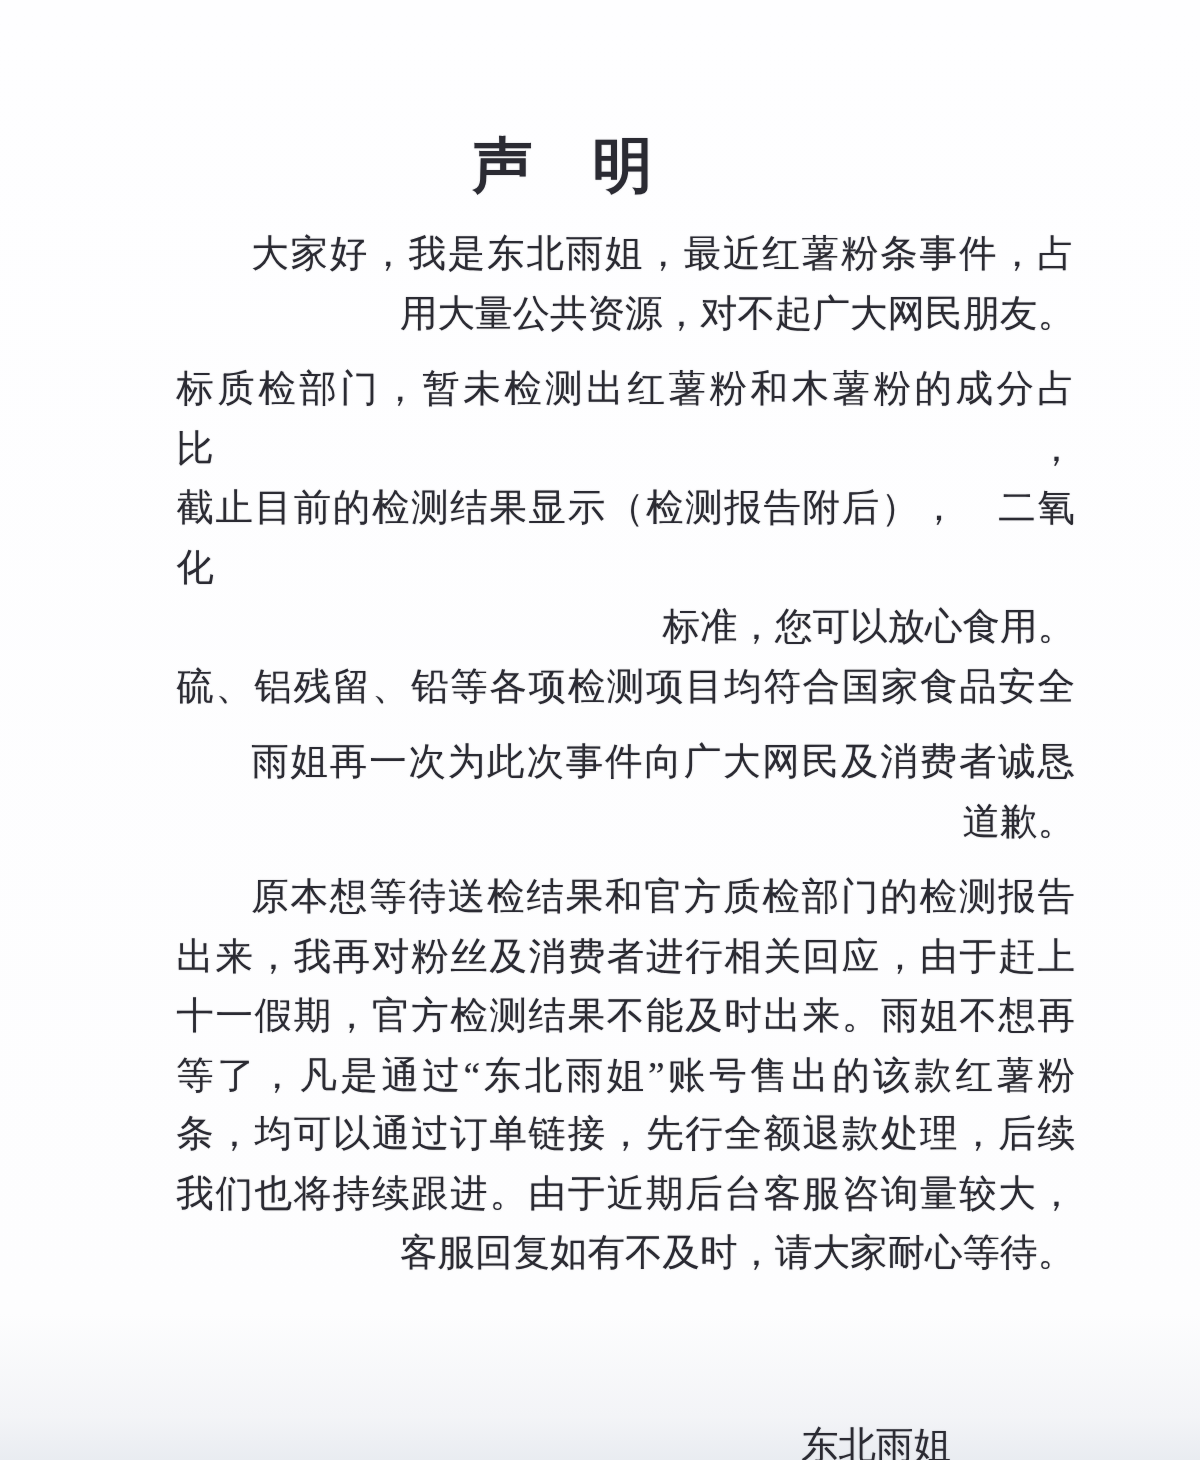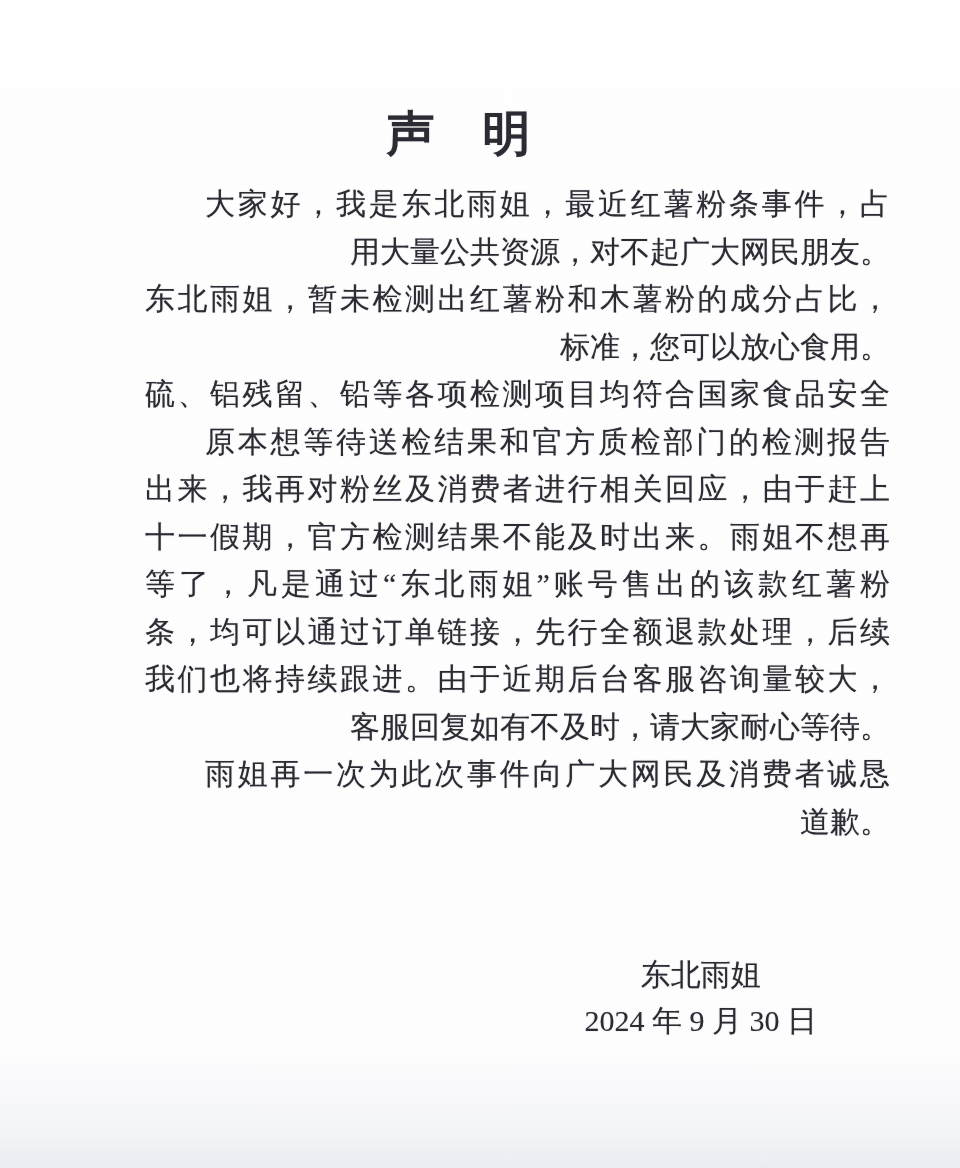--- a/index.html
+++ b/index.html
@@ -27,21 +27,21 @@
     font-size: 48px;
     font-weight: 700;
     letter-spacing: 0;
   }
   .content {
     margin: 16px 87px 0 128px;
     width: 745px;
     font-size: 30px;
     line-height: 47.5px;
   }
-  .paragraph { margin: 0; }
+  .paragraph { margin: 13px; }
   .line {
     text-align: right;
   }
   .line.fill {
     text-align: justify;
     text-align-last: justify;
   }
   .line.indent {
     padding-left: 60px;
   }
@@ -55,45 +55,46 @@
     text-align: center;
     font-size: 30px;
     line-height: 46px;
   }
   .sig-name { white-space: nowrap; }
   .sig-date { white-space: nowrap; }
 </style>
 </head>
 <body>
 
-<div class="page" style="color: rgb(43, 43, 51); padding-left: 17px;">
+<div class="page" style="color: rgb(43, 43, 51);">
   <h1 class="title">声　明</h1>
 
   <div class="content" id="content">
       <div class="paragraph">
         <div class="line indent fill">大家好，我是东北雨姐，最近红薯粉条事件，占</div>
         <div class="line">用大量公共资源，对不起广大网民朋友。</div>
       </div>
       <div class="paragraph">
-        <div class="line fill">东北雨姐，暂未检测出红薯粉和木薯粉的成分占比，</div>
+        <div class="line fill">标质检部门，暂未检测出红薯粉和木薯粉的成分占比，</div>
+        <div class="line fill">截止目前的检测结果显示（检测报告附后），　二氧化</div>
         <div class="line">标准，您可以放心食用。</div>
         <div class="line fill">硫、铝残留、铅等各项检测项目均符合国家食品安全</div>
+      </div>
+      <div class="paragraph">
+        <div class="line indent fill">雨姐再一次为此次事件向广大网民及消费者诚恳</div>
+        <div class="line">道歉。</div>
       </div>
       <div class="paragraph">
         <div class="line indent fill">原本想等待送检结果和官方质检部门的检测报告</div>
         <div class="line fill">出来，我再对粉丝及消费者进行相关回应，由于赶上</div>
         <div class="line fill">十一假期，官方检测结果不能及时出来。雨姐不想再</div>
         <div class="line fill">等了，凡是通过“东北雨姐”账号售出的该款红薯粉</div>
         <div class="line fill">条，均可以通过订单链接，先行全额退款处理，后续</div>
         <div class="line fill">我们也将持续跟进。由于近期后台客服咨询量较大，</div>
         <div class="line">客服回复如有不及时，请大家耐心等待。</div>
-      </div>
-      <div class="paragraph">
-        <div class="line indent fill">雨姐再一次为此次事件向广大网民及消费者诚恳</div>
-        <div class="line">道歉。</div>
       </div>
     </div>
 
   <div class="sig-wrap">
     <div class="sig-inner">
       <div class="sig-name">东北雨姐</div>
       <div class="sig-date">2024 年 9 月 30 日</div>
     </div>
   </div>
 </div>

